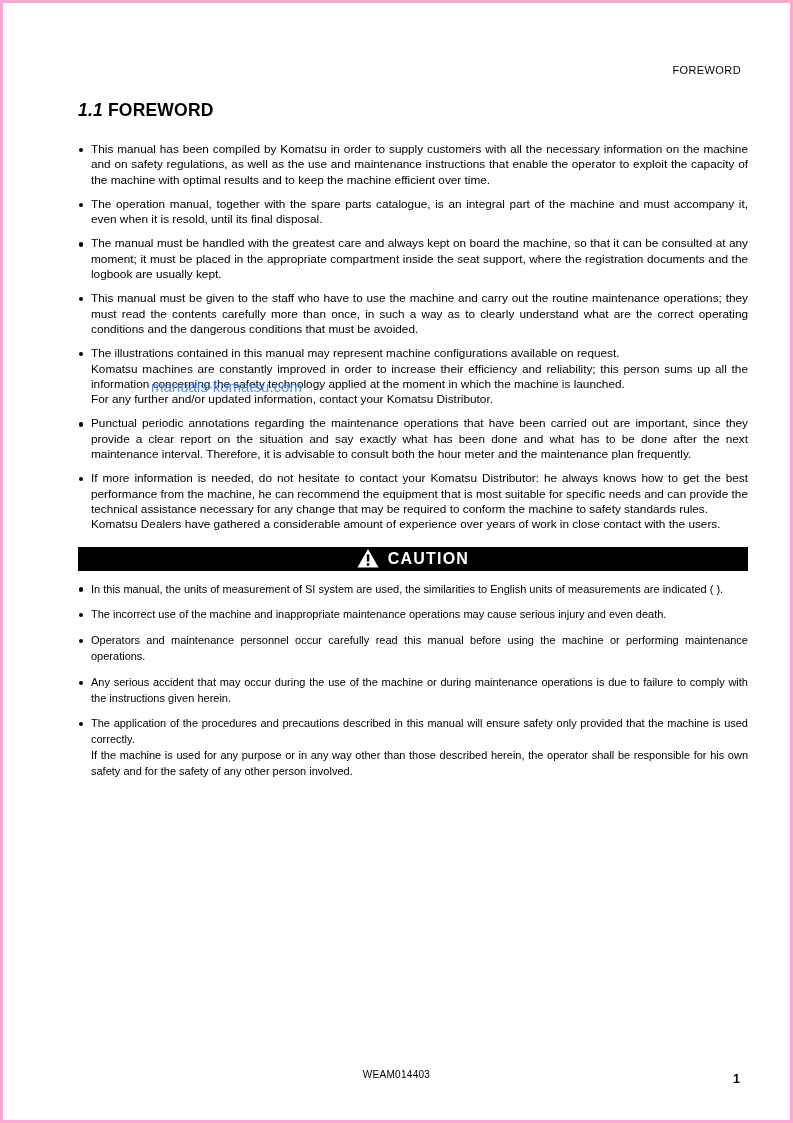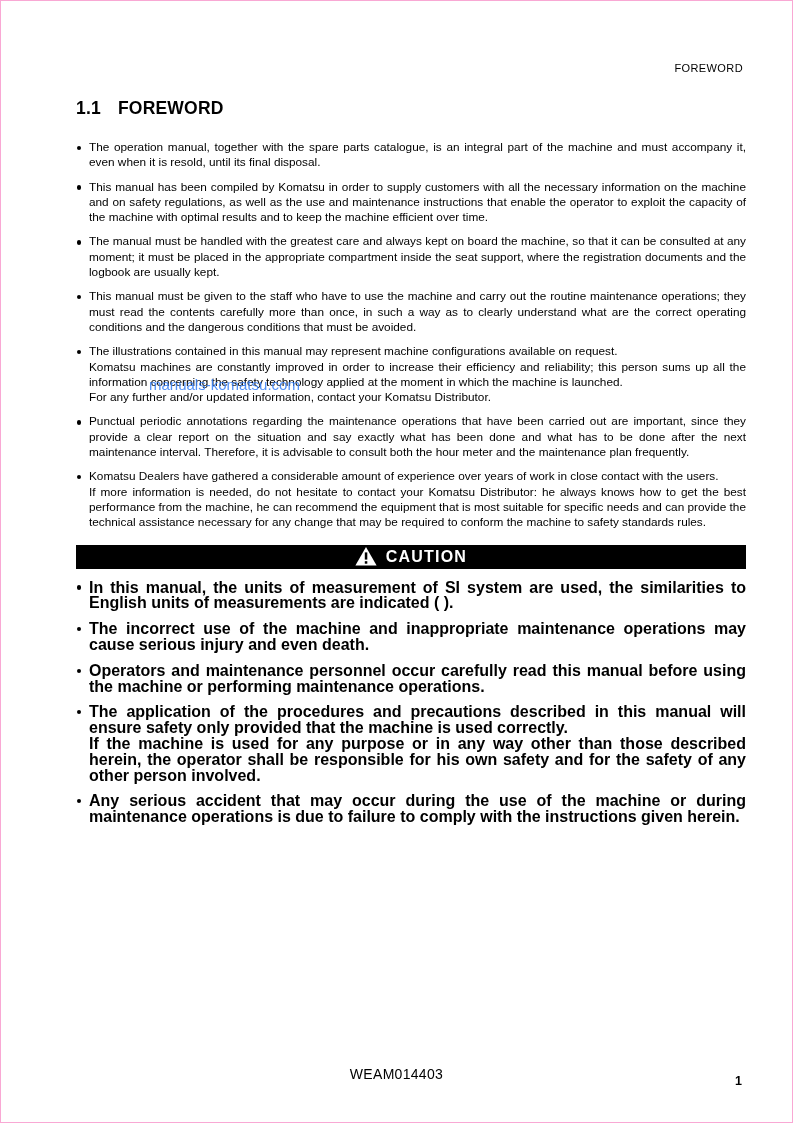--- a/index.html
+++ b/index.html
@@ -8,21 +8,21 @@
     font-family: "Liberation Sans", sans-serif;
     color: #000;
     -webkit-font-smoothing: antialiased;
   }
   .page {
     position: relative;
     width: 793px;
     height: 1123px;
     margin: 0 auto;
     background: #fff;
-    border: 1px solid #f9a8d4;
+    border: 3px solid #f9a8d4;
     overflow: hidden;
   }
   .header-right {
     position: absolute;
     top: 61px;
     right: 49px;
     font-size: 11px;
     letter-spacing: 0.4px;
   }
   .content {
@@ -30,43 +30,43 @@
     left: 75px;
     top: 97px;
     width: 670px;
   }
   .doc-title {
     font-size: 17.5px;
     font-weight: bold;
     letter-spacing: 0.2px;
     margin-bottom: 21px;
   }
-  .doc-title .title-number { margin-right: 17px; }
+  .doc-title .title-number { margin-right: 5px; font-style: italic; }
 
   ul.bullet-list { list-style: none; }
   .bullet-item {
     position: relative;
     padding-left: 13px;
     margin-bottom: 9px;
     text-align: justify;
     font-size: 11.8px;
     line-height: 15.3px;
   }
   .bullet-item .dot {
     position: absolute;
     left: 1px;
     top: 5.8px;
     width: 4.3px;
     height: 4.3px;
     border-radius: 50%;
     background: #000;
   }
   .caution-section .bullet-item {
-    font-weight: bold;
-    font-size: 16px;
+    font-weight: normal;
+    font-size: 11px;
     line-height: 15.8px;
     margin-bottom: 10px;
   }
   .caution-banner {
     margin-top: 14px;
     margin-bottom: 11px;
     height: 24px;
     background: #000;
     display: flex;
     align-items: center;
@@ -88,21 +88,21 @@
     opacity: 0.88;
     white-space: nowrap;
     pointer-events: none;
   }
   .footer-code {
     position: absolute;
     bottom: 40px;
     left: 0;
     width: 100%;
     text-align: center;
-    font-size: 14px;
+    font-size: 10px;
     letter-spacing: 0.3px;
   }
   .footer-page {
     position: absolute;
     bottom: 34px;
     right: 50px;
     font-size: 12.5px;
     font-weight: bold;
   }
 </style>
@@ -116,27 +116,27 @@
   <div class="content">
 
     <div class="doc-title">
       <span class="title-number">1.1</span><span>FOREWORD</span>
     </div>
 
     <ul class="bullet-list">
         <li class="bullet-item">
           <span class="dot"></span>
           <div>
+            <div class="para">This manual has been compiled by Komatsu in order to supply customers with all the necessary information on the machine and on safety regulations, as well as the use and maintenance instructions that enable the operator to exploit the capacity of the machine with optimal results and to keep the machine efficient over time.</div>
+          </div>
+        </li>
+        <li class="bullet-item">
+          <span class="dot"></span>
+          <div>
             <div class="para">The operation manual, together with the spare parts catalogue, is an integral part of the machine and must accompany it, even when it is resold, until its final disposal.</div>
-          </div>
-        </li>
-        <li class="bullet-item">
-          <span class="dot"></span>
-          <div>
-            <div class="para">This manual has been compiled by Komatsu in order to supply customers with all the necessary information on the machine and on safety regulations, as well as the use and maintenance instructions that enable the operator to exploit the capacity of the machine with optimal results and to keep the machine efficient over time.</div>
           </div>
         </li>
         <li class="bullet-item">
           <span class="dot"></span>
           <div>
             <div class="para">The manual must be handled with the greatest care and always kept on board the machine, so that it can be consulted at any moment; it must be placed in the appropriate compartment inside the seat support, where the registration documents and the logbook are usually kept.</div>
           </div>
         </li>
         <li class="bullet-item">
           <span class="dot"></span>
@@ -154,22 +154,22 @@
         </li>
         <li class="bullet-item">
           <span class="dot"></span>
           <div>
             <div class="para">Punctual periodic annotations regarding the maintenance operations that have been carried out are important, since they provide a clear report on the situation and say exactly what has been done and what has to be done after the next maintenance interval. Therefore, it is advisable to consult both the hour meter and the maintenance plan frequently.</div>
           </div>
         </li>
         <li class="bullet-item">
           <span class="dot"></span>
           <div>
+            <div class="para">If more information is needed, do not hesitate to contact your Komatsu Distributor: he always knows how to get the best performance from the machine, he can recommend the equipment that is most suitable for specific needs and can provide the technical assistance necessary for any change that may be required to conform the machine to safety standards rules.</div>
             <div class="para">Komatsu Dealers have gathered a considerable amount of experience over years of work in close contact with the users.</div>
-            <div class="para">If more information is needed, do not hesitate to contact your Komatsu Distributor: he always knows how to get the best performance from the machine, he can recommend the equipment that is most suitable for specific needs and can provide the technical assistance necessary for any change that may be required to conform the machine to safety standards rules.</div>
           </div>
         </li>
       </ul>
 
     <div class="caution-section">
       <div class="caution-banner">
         <span style="display:inline-flex;">
           <svg width="22" height="19" viewBox="0 0 22 19" aria-hidden="true">
             <path d="M11 0 L21.6 18.4 L0.4 18.4 Z" fill="#ffffff"></path>
             <rect x="9.8" y="5.4" width="2.5" height="7.2" fill="#000000"></rect>
@@ -193,30 +193,30 @@
           </li>
           <li class="bullet-item">
             <span class="dot"></span>
             <div>
               <div class="para">Operators and maintenance personnel occur carefully read this manual before using the machine or performing maintenance operations.</div>
             </div>
           </li>
           <li class="bullet-item">
             <span class="dot"></span>
             <div>
+              <div class="para">Any serious accident that may occur during the use of the machine or during maintenance operations is due to failure to comply with the instructions given herein.</div>
+            </div>
+          </li>
+          <li class="bullet-item">
+            <span class="dot"></span>
+            <div>
               <div class="para">The application of the procedures and precautions described in this manual will ensure safety only provided that the machine is used correctly.</div>
               <div class="para">If the machine is used for any purpose or in any way other than those described herein, the operator shall be responsible for his own safety and for the safety of any other person involved.</div>
             </div>
           </li>
-          <li class="bullet-item">
-            <span class="dot"></span>
-            <div>
-              <div class="para">Any serious accident that may occur during the use of the machine or during maintenance operations is due to failure to comply with the instructions given herein.</div>
-            </div>
-          </li>
         </ul>
     </div>
 
   </div>
 
   <div class="watermark">manuals-komatsu.com</div>
 
   <div class="footer-code">WEAM014403</div>
   <div class="footer-page">1</div>
 

